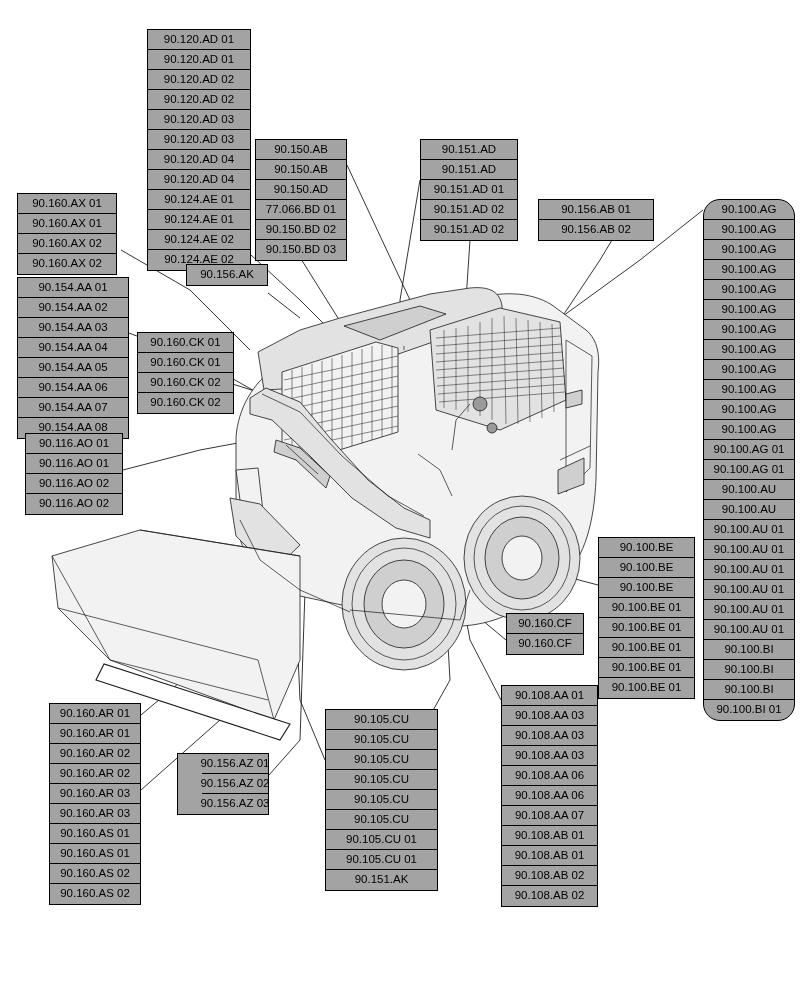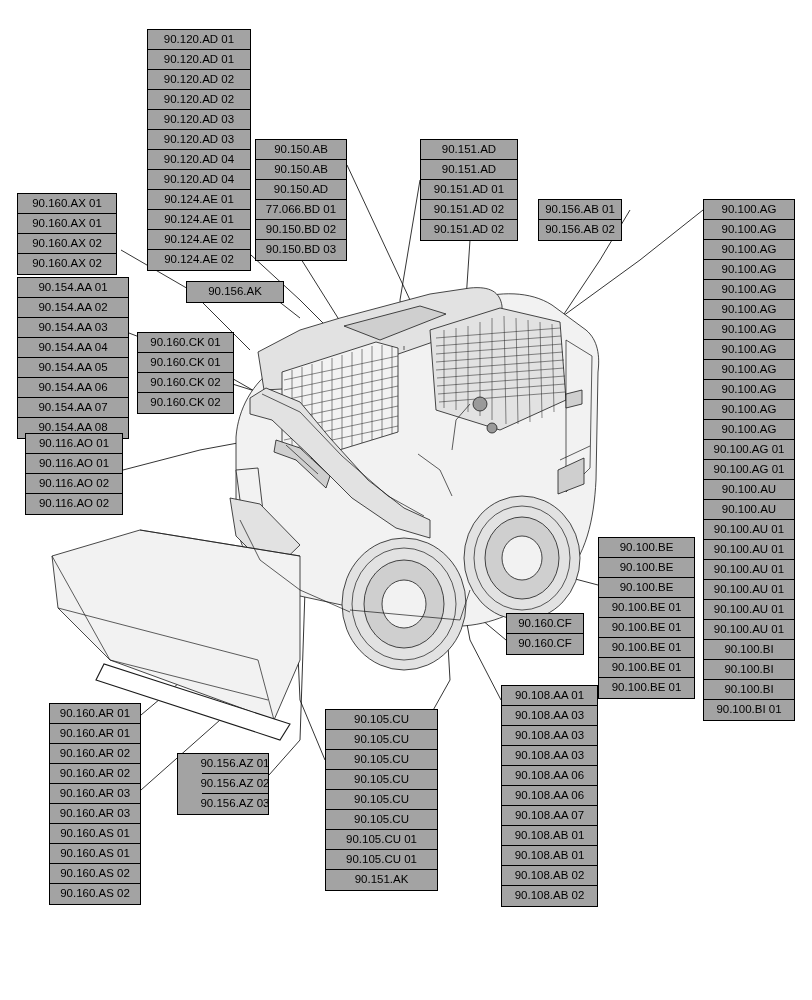--- a/index.html
+++ b/index.html
@@ -214,25 +214,25 @@
         <div class="row">90.150.BD 02</div>
         <div class="row">90.150.BD 03</div>
       </div>
       <div class="callout" style="left: 420px; top: 139px; width: 98px;">
         <div class="row">90.151.AD</div>
         <div class="row">90.151.AD</div>
         <div class="row">90.151.AD 01</div>
         <div class="row">90.151.AD 02</div>
         <div class="row">90.151.AD 02</div>
       </div>
-      <div class="callout" style="left: 538px; top: 199px; width: 84px;">
+      <div class="callout" style="left: 538px; top: 199px; width: 116px;">
         <div class="row">90.156.AB 01</div>
         <div class="row">90.156.AB 02</div>
       </div>
-      <div class="callout" style="left: 703px; top: 199px; width: 92px;">
+      <div class="callout" style="left: 703px; top: 199px; width: 92px; border-radius: 17px;">
         <div class="row">90.100.AG</div>
         <div class="row">90.100.AG</div>
         <div class="row">90.100.AG</div>
         <div class="row">90.100.AG</div>
         <div class="row">90.100.AG</div>
         <div class="row">90.100.AG</div>
         <div class="row">90.100.AG</div>
         <div class="row">90.100.AG</div>
         <div class="row">90.100.AG</div>
         <div class="row">90.100.AG</div>
@@ -268,21 +268,21 @@
         <div class="row">90.154.AA 06</div>
         <div class="row">90.154.AA 07</div>
         <div class="row">90.154.AA 08</div>
       </div>
       <div class="callout" style="left: 25px; top: 433px; width: 98px;">
         <div class="row">90.116.AO 01</div>
         <div class="row">90.116.AO 01</div>
         <div class="row">90.116.AO 02</div>
         <div class="row">90.116.AO 02</div>
       </div>
-      <div class="callout" style="left: 186px; top: 281px; width: 98px;">
+      <div class="callout" style="left: 186px; top: 264px; width: 82px;">
         <div class="row">90.156.AK</div>
       </div>
       <div class="callout" style="left: 129px; top: 332px; width: 97px; margin-left: 8px;">
         <div class="row">90.160.CK 01</div>
         <div class="row">90.160.CK 01</div>
         <div class="row">90.160.CK 02</div>
         <div class="row">90.160.CK 02</div>
       </div>
       <div class="callout" style="left: 598px; top: 537px; width: 97px;">
         <div class="row">90.100.BE</div>

